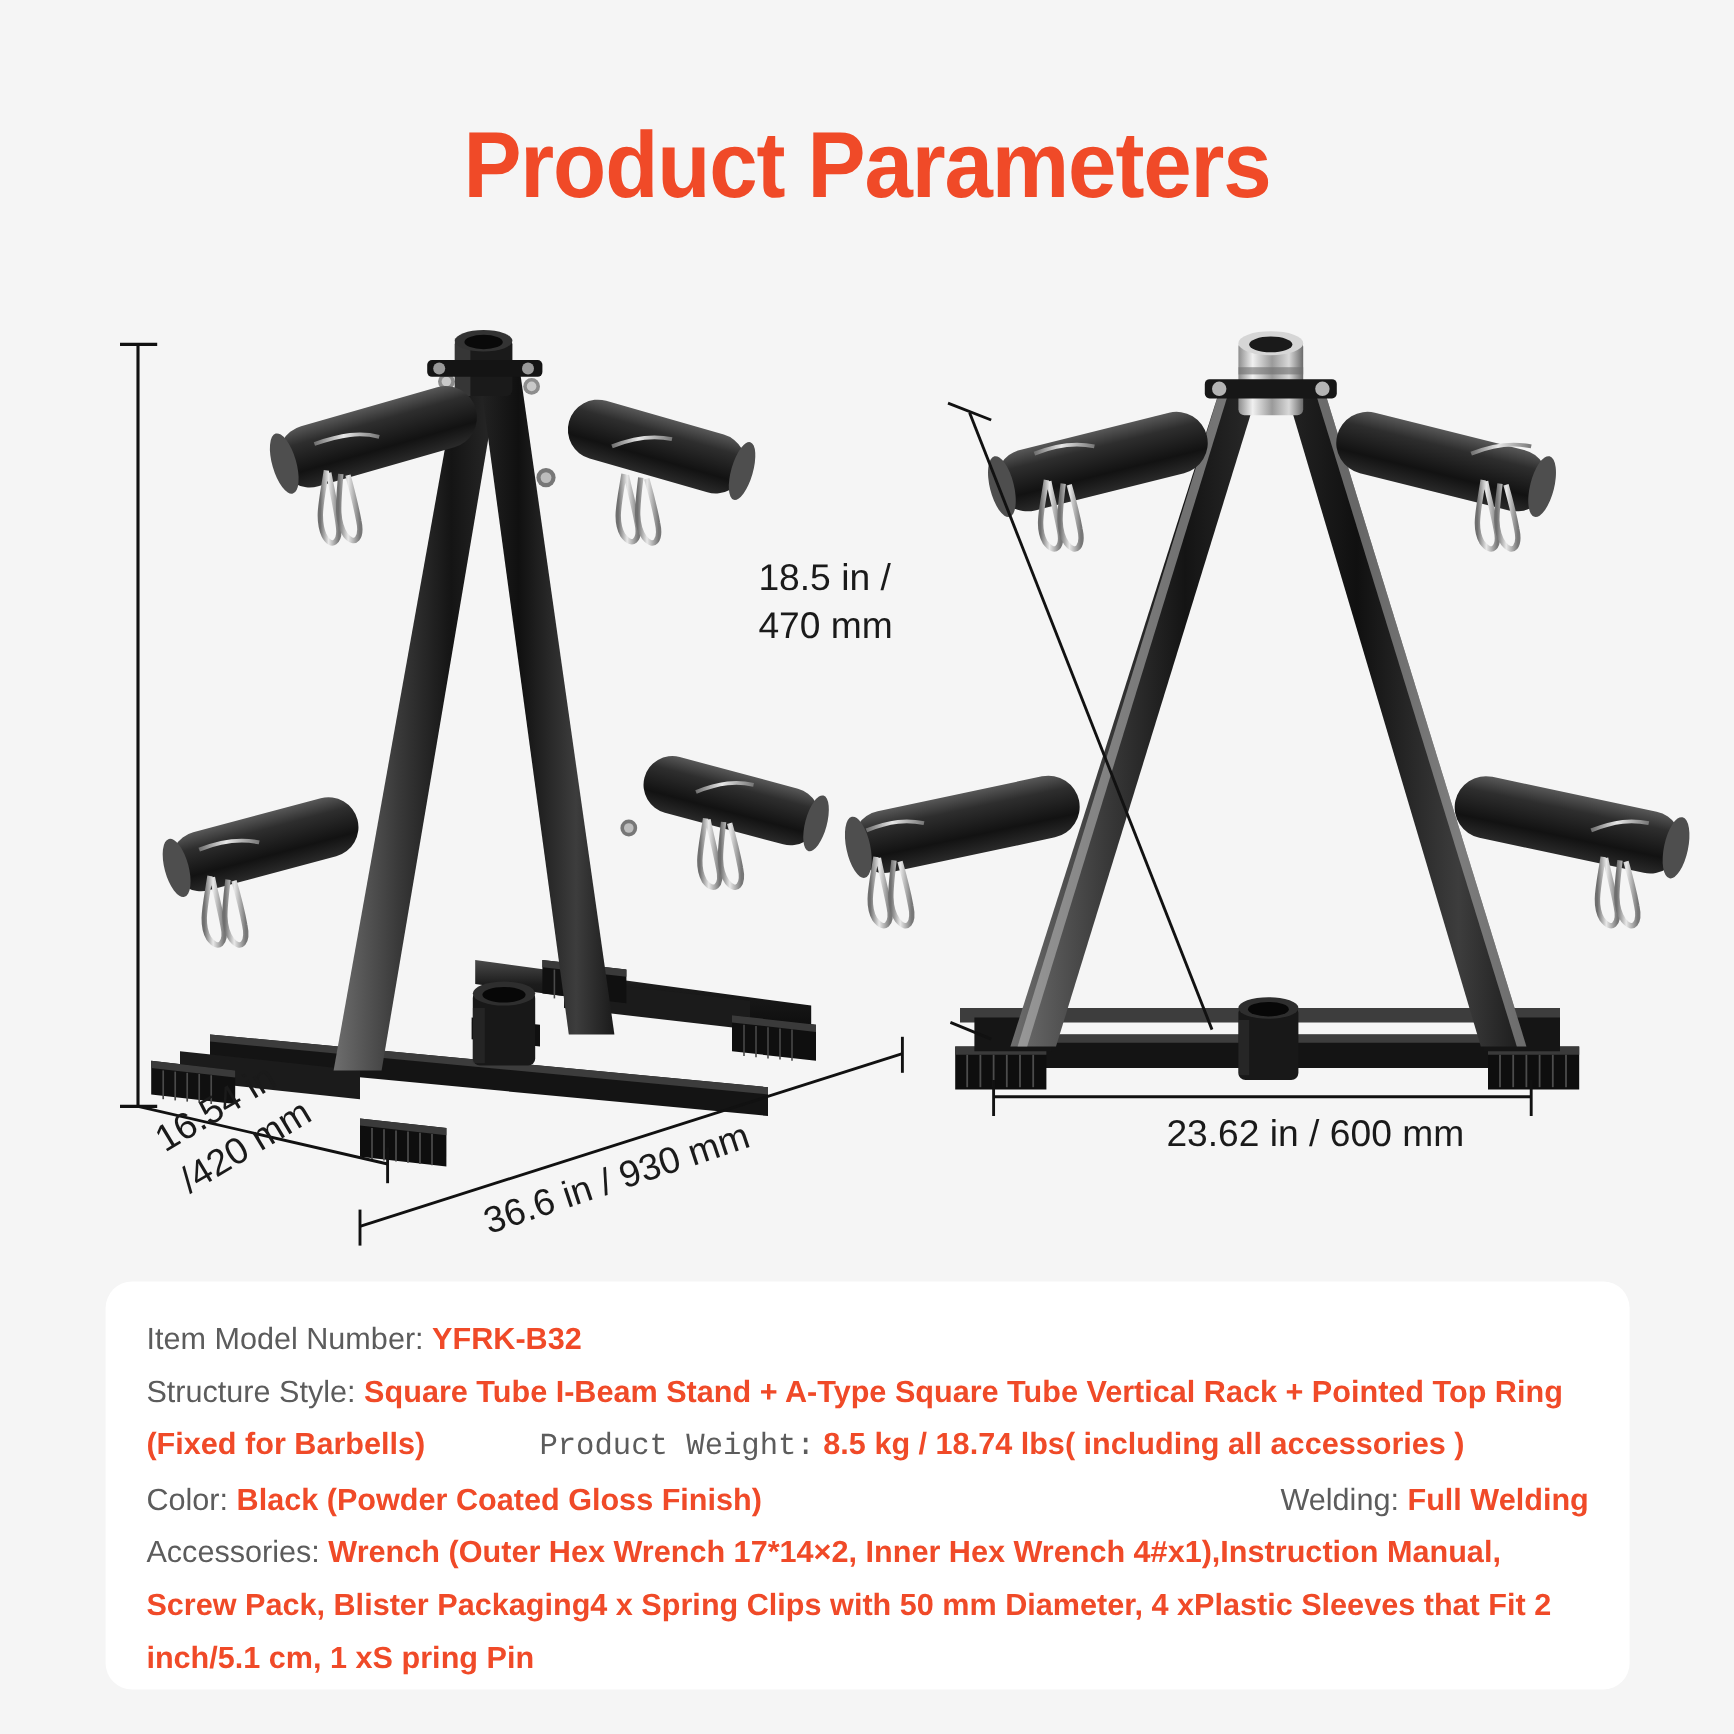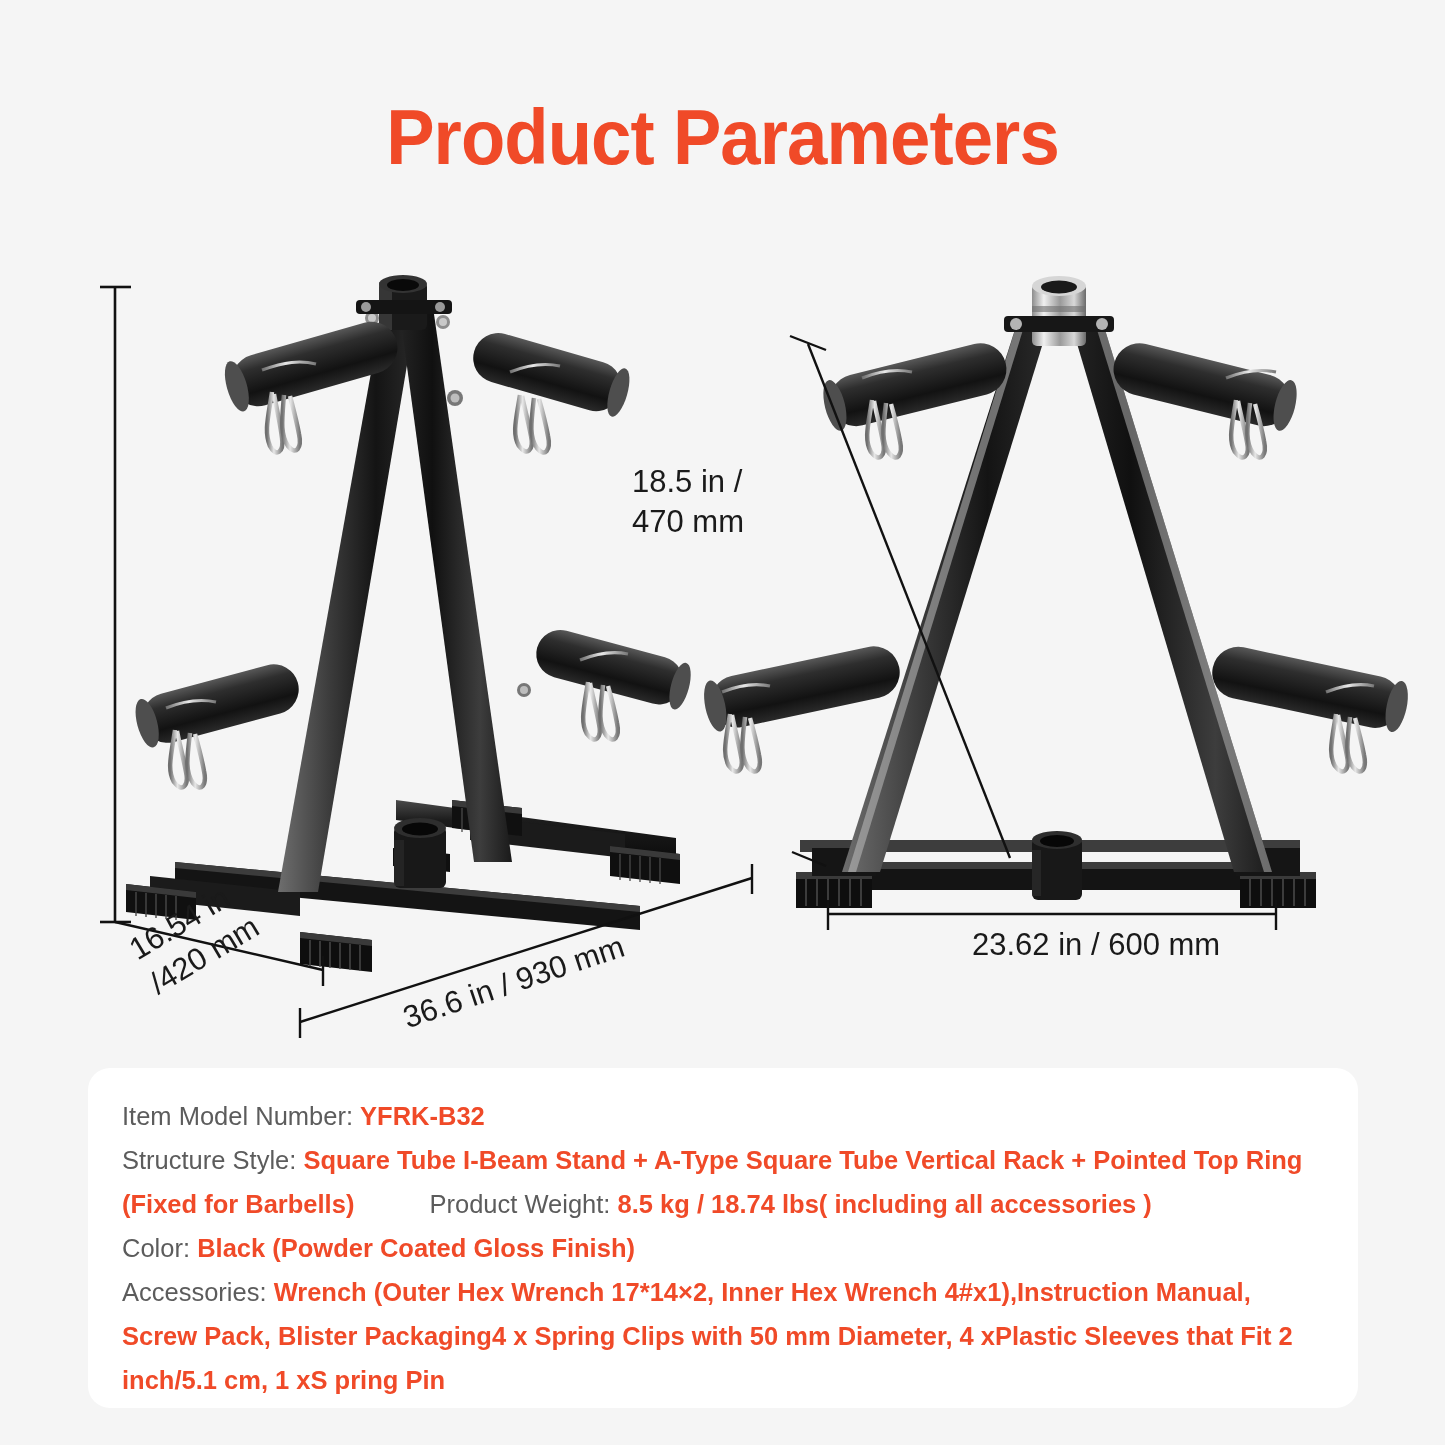--- a/index.html
+++ b/index.html
@@ -52,21 +52,21 @@
   }
   .spec-line {
     font-size: 25.5px;
     line-height: 44px;
     white-space: nowrap;
   }
   .lbl { color: #5c5c5c; font-weight: 400; }
   .val { color: #f04a28; font-weight: 700; }
   .row-split { display: flex; justify-content: space-between; align-items: flex-start; gap: 28px; }
   .wrap-line { white-space: normal; line-height: 44px; }
-  .gap-left { margin-left: 68px; }
+  .gap-left { margin-left: 88px; font-family: Liberation Mono, monospace; }
 </style>
 </head>
 <body>
 
 <div class="page">
 
   <div class="title">Product Parameters</div>
 
   <div class="diagram">
     <svg width="1445" height="1060" viewBox="0 0 1445 1060" xmlns="http://www.w3.org/2000/svg">
@@ -401,20 +401,24 @@
       <span class="val">Square Tube I-Beam Stand + A-Type Square Tube Vertical Rack + Pointed Top Ring (Fixed for Barbells)</span>
       <span class="lbl gap-left">Product Weight:</span>
       <span class="val">8.5 kg / 18.74 lbs( including all accessories )</span>
     </div>
 
     <div class="spec-line row-split">
       <span>
         <span class="lbl">Color:</span>
         <span class="val">Black (Powder Coated Gloss Finish)</span>
       </span>
+      <span>
+        <span class="lbl">Welding:</span>
+        <span class="val">Full Welding</span>
+      </span>
     </div>
 
     <div class="spec-line wrap-line">
       <span class="lbl">Accessories:</span>
       <span class="val">Wrench (Outer Hex Wrench 17*14×2, Inner Hex Wrench 4#x1),Instruction Manual, Screw Pack, Blister Packaging4 x Spring Clips with 50 mm Diameter, 4 xPlastic Sleeves that Fit 2 inch/5.1 cm, 1 xS pring Pin</span>
     </div>
 
   </div>
 
 </div>

